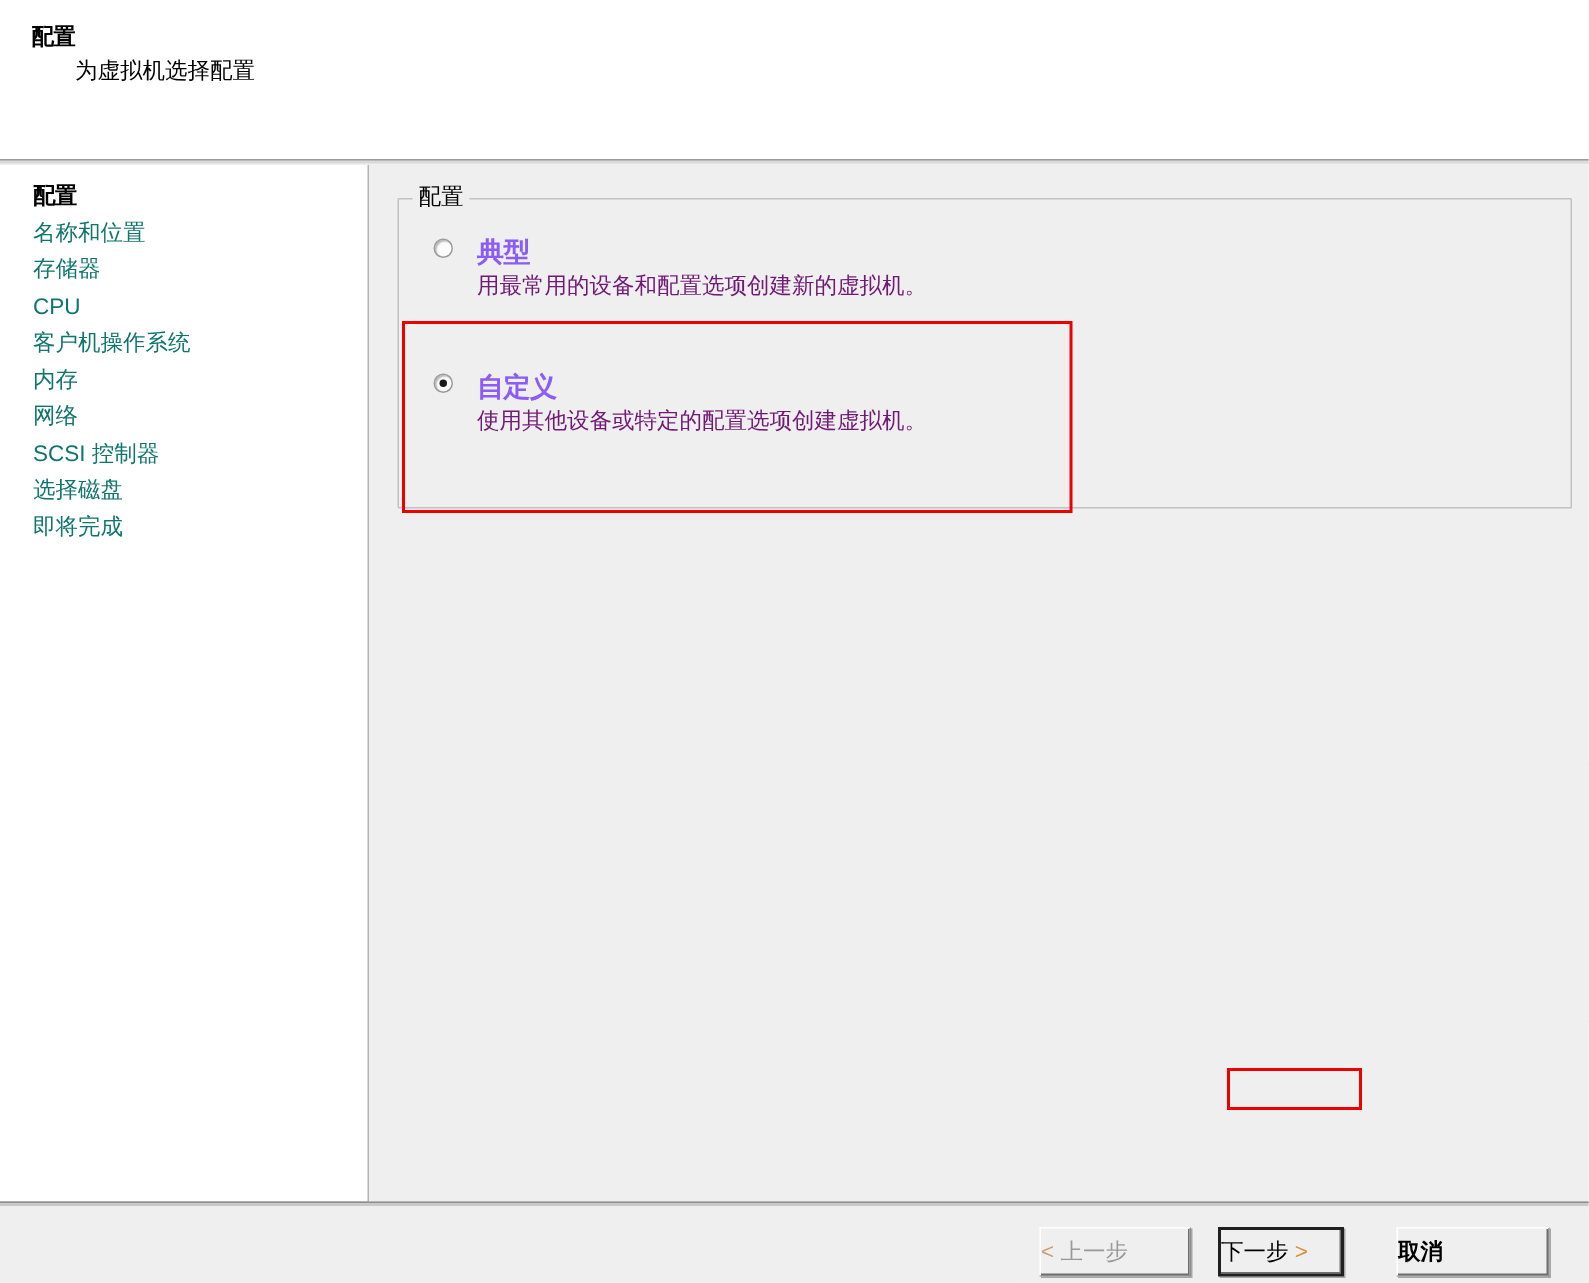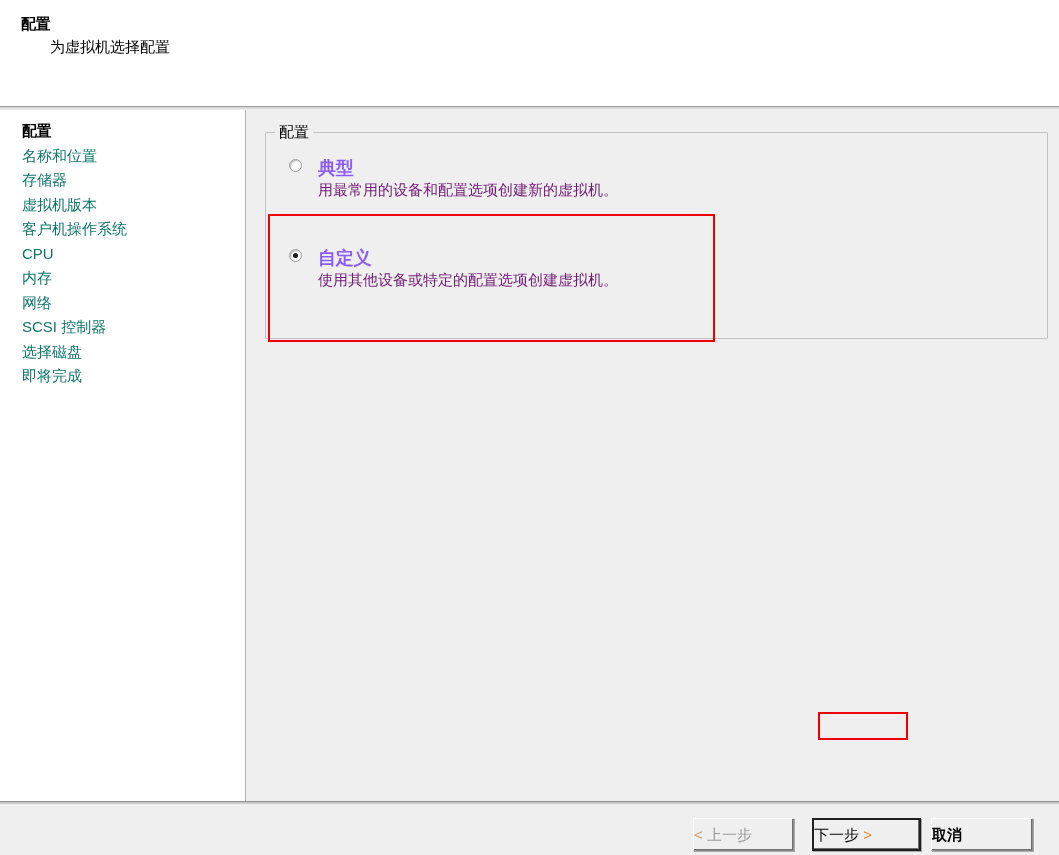--- a/index.html
+++ b/index.html
@@ -202,21 +202,21 @@
     white-space: nowrap;
   }
   #btn-back {
     left: 693px;
     width: 101px;
     color: #9a9a9a;
     font-weight: normal;
   }
   #btn-next {
     left: 812px;
-    width: 109px;
+    width: 84px;
     border: 2px solid #202020;
     line-height: 29px;
     font-weight: normal;
   }
   #btn-cancel {
     left: 931px;
     width: 102px;
   }
   .arrow-gl {
     color: #e08a2e;
@@ -244,23 +244,22 @@
 </div>
 <div id="header-separator"></div>
 
 <div id="dialog-body">
 
   <div id="sidebar-panel">
     <div id="sidebar-list">
       <div class="side-item active">配置</div>
       <div class="side-item">名称和位置</div>
       <div class="side-item">存储器</div>
-      <div class="side-item">虚拟机版本</div>
+      <div class="side-item">CPU</div>
       <div class="side-item">客户机操作系统</div>
-      <div class="side-item">CPU</div>
       <div class="side-item">内存</div>
       <div class="side-item">网络</div>
       <div class="side-item">SCSI 控制器</div>
       <div class="side-item">选择磁盘</div>
       <div class="side-item">即将完成</div>
     </div>
   </div>
 
   <div id="content-area">
 

